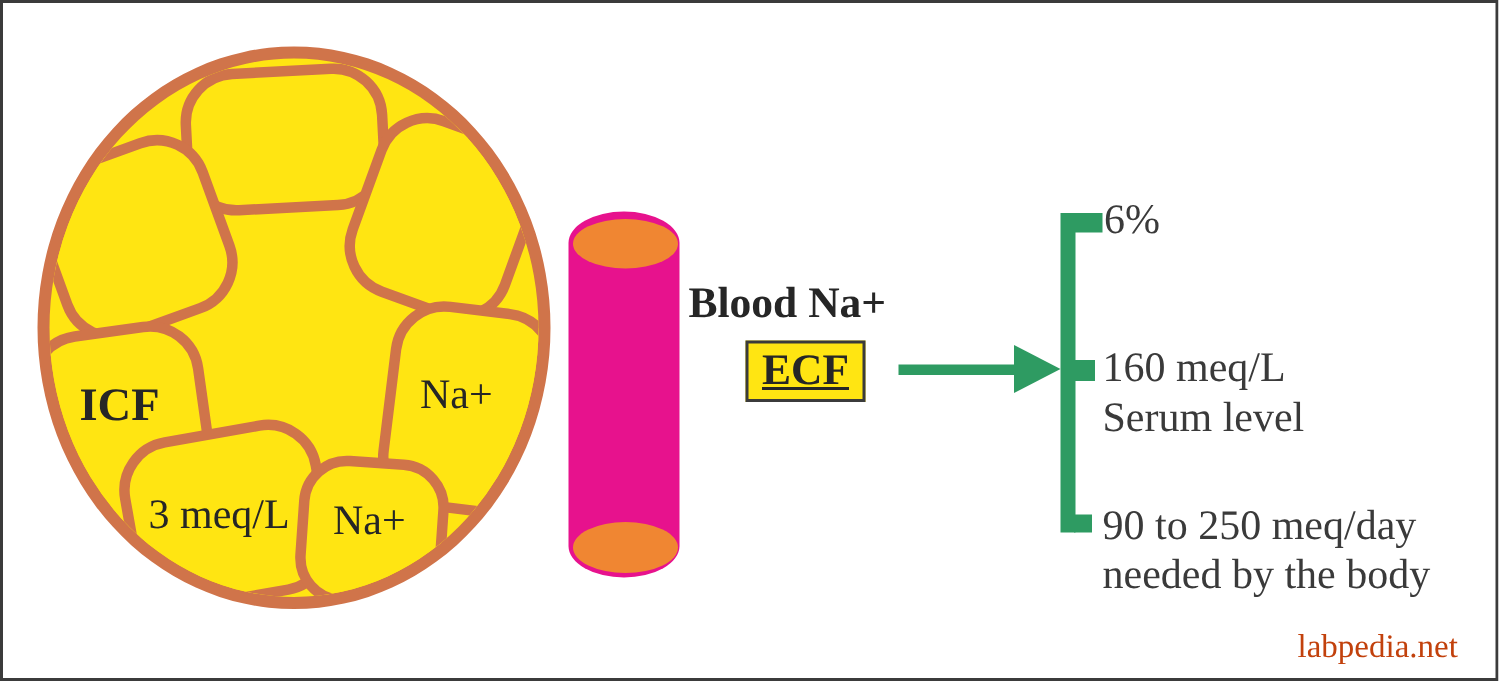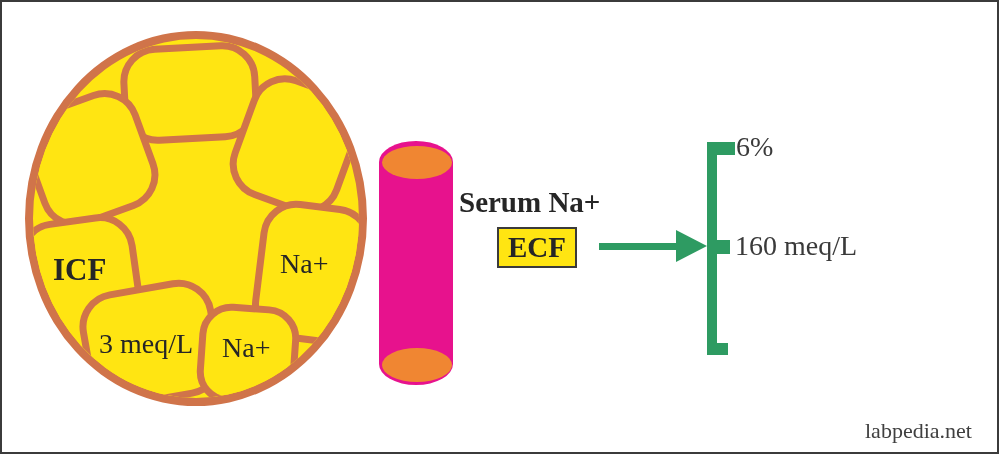--- a/index.html
+++ b/index.html
@@ -61,21 +61,21 @@
   .cap-bottom{left:380px;top:346px;width:70px;height:34px;}
   .blood-label{position:absolute;left:349px;top:92px;font-size:29px;white-space:nowrap;}
   
   .sodium-title{position:absolute;left:457px;top:184px;font-size:29px;font-weight:bold;color:var(--label-black);white-space:nowrap;}
   .ecf-box{
     position:absolute;left:495px;top:225px;
     width:80px;height:41px;
     background:var(--cell-fill);
     border:2px solid #3B3B3B;
     display:flex;align-items:center;justify-content:center;
-    font-size:29px;font-weight:bold;color:var(--label-black);
+    font-size:29px;font-weight:bold;color:var(--label-black);text-decoration:underline;
   }
   
   .arrow-shaft{position:absolute;left:597px;top:241px;width:82px;height:7px;background:var(--accent-green);}
   .arrow-head{
     position:absolute;left:674px;top:228px;
     width:0;height:0;
     border-left:31px solid var(--accent-green);
     border-top:16px solid transparent;
     border-bottom:16px solid transparent;
   }
@@ -84,21 +84,21 @@
   .tick{position:absolute;background:var(--accent-green);}
   .tick-top{left:714px;top:140px;width:19px;height:13px;}
   .tick-mid{left:714px;top:238px;width:14px;height:14px;}
   .tick-bottom{left:714px;top:341px;width:12px;height:12px;}
   
   .fact{position:absolute;font-size:28px;line-height:33px;white-space:nowrap;}
   .f1{left:734px;top:128px;}
   .f2{left:733px;top:227px;}
   .f3{left:733px;top:332px;}
   
-  .watermark{position:absolute;left:863px;top:416px;font-size:22px;color:#404040;white-space:nowrap;}
+  .watermark{position:absolute;left:863px;top:416px;font-size:22px;color:#c2410c;white-space:nowrap;}
 </style>
 </head>
 <body>
 
 <div class="canvas">
 
   <div class="cell-circle">
     <div class="blob b1"></div>
     <div class="blob b2"></div>
     <div class="blob b3"></div>
@@ -109,33 +109,38 @@
     <div class="cell-label icf">ICF</div>
     <div class="cell-label na-right">Na+</div>
     <div class="cell-label conc">3 meq/L</div>
     <div class="cell-label na-bottom">Na+</div>
   </div>
 
   <div class="vessel-body"></div>
   <div class="vessel-cap cap-top"></div>
   <div class="vessel-cap cap-bottom"></div>
 
-  <div class="sodium-title">Serum Na+</div>
+  <div class="sodium-title">Blood Na+</div>
   <div class="ecf-box">ECF</div>
 
   <div class="arrow-shaft"></div>
   <div class="arrow-head"></div>
 
   <div class="bracket-bar"></div>
   <div class="tick tick-top"></div>
   <div class="tick tick-mid"></div>
   <div class="tick tick-bottom"></div>
 
   <div class="fact f1">
     <div>6%</div>
   </div>
   <div class="fact f2">
     <div>160 meq/L</div>
+    <div>Serum level</div>
+  </div>
+  <div class="fact f3">
+    <div>90 to 250 meq/day</div>
+    <div>needed by the body</div>
   </div>
 
   <div class="watermark">labpedia.net</div>
 
 </div>
 
 </body></html>

